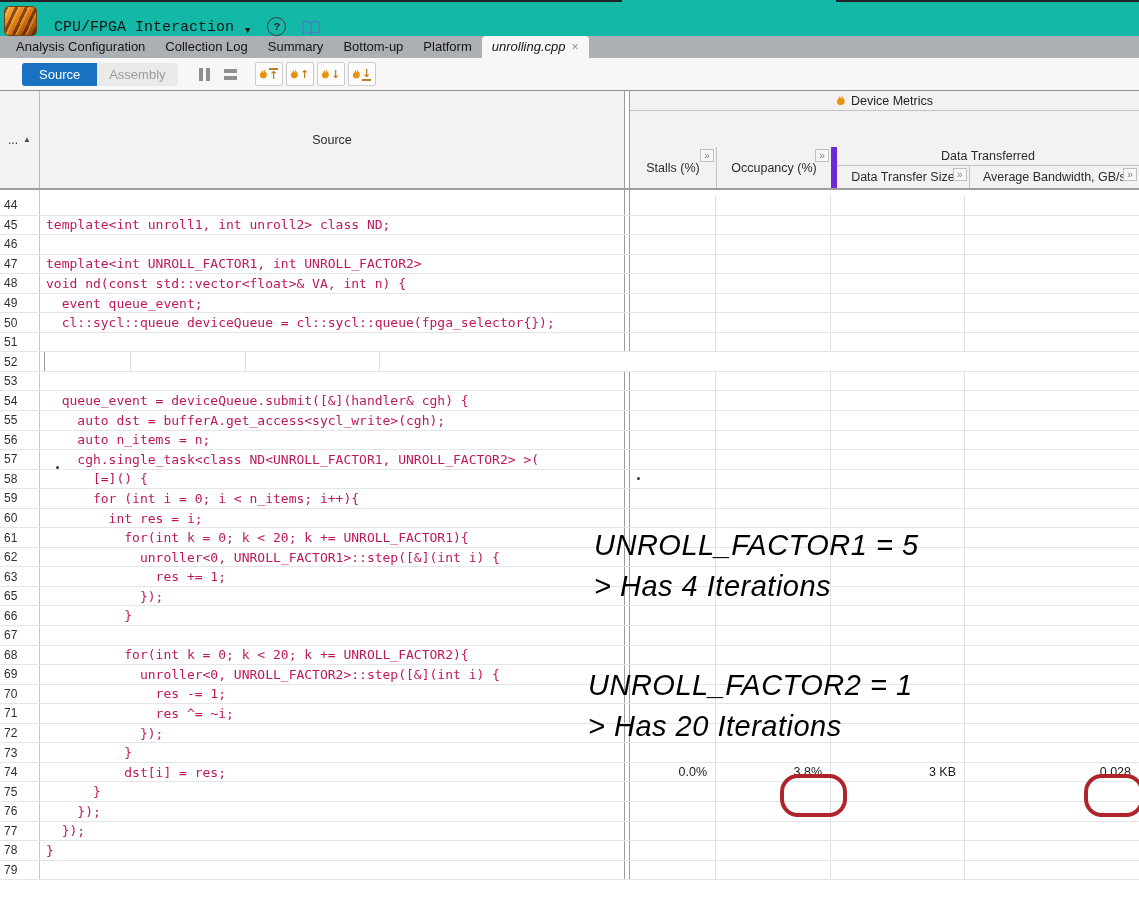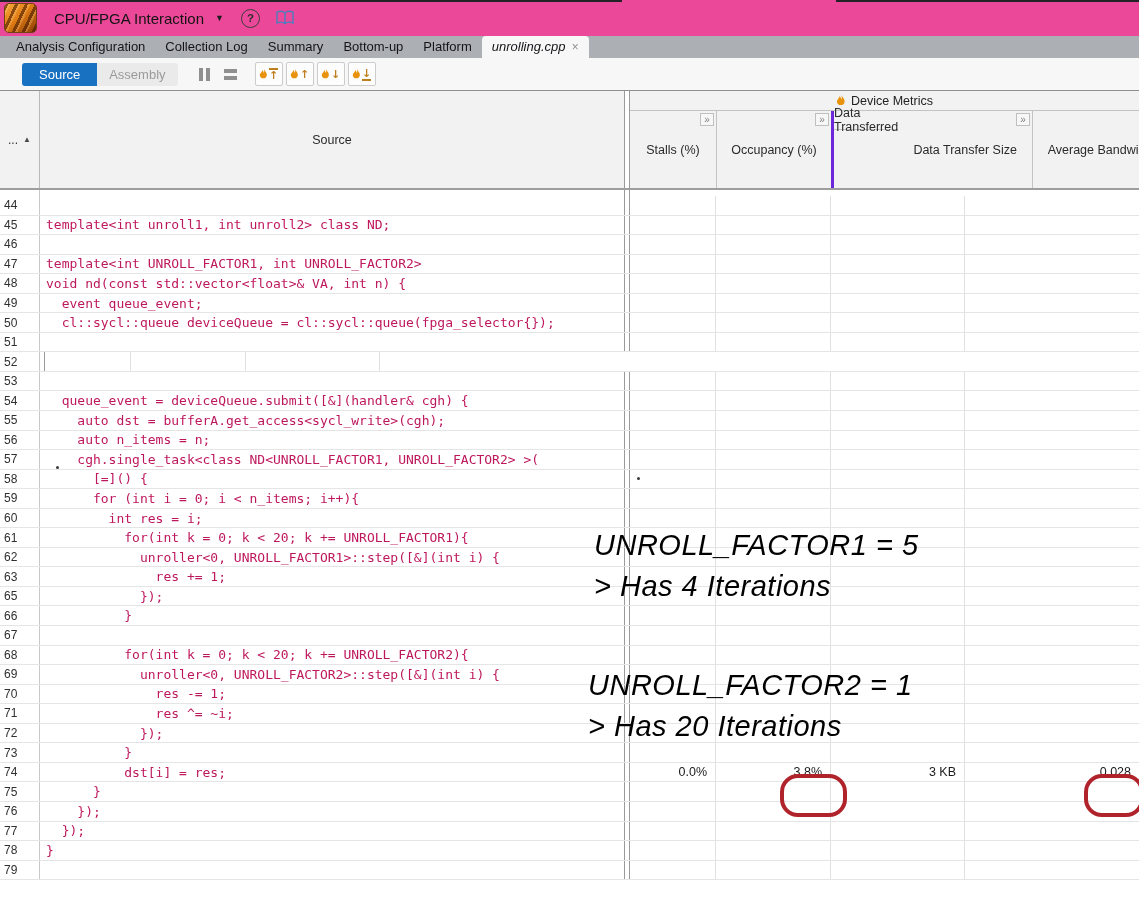--- a/index.html
+++ b/index.html
@@ -4,21 +4,21 @@
 <style>
   html,body{margin:0;padding:0;}
   .app{position:relative;width:1139px;height:900px;background:#fff;overflow:hidden;
        font-family:"Liberation Sans","DejaVu Sans",sans-serif;-webkit-font-smoothing:antialiased;}
 
   
   .top-strip{position:absolute;top:0;height:2px;background:#232327;z-index:5;}
   .strip-l{left:0;width:622px;} .strip-r{left:836px;width:303px;}
 
   
-  .titlebar{height:36px;background:#ec4899;display:flex;align-items:center;}
+  .titlebar{height:36px;background:#14b8a6;display:flex;align-items:flex-end;font-family:Liberation Mono, monospace;}
   .logo{width:33px;height:30px;margin-left:4px;border-radius:5px;position:relative;overflow:hidden;
         background:linear-gradient(140deg,#f7a93c 0%,#e07c14 45%,#8a3c05 100%);border:1px solid #6e430f;box-sizing:border-box;}
   .logo::after{content:"";position:absolute;inset:0;
         background:repeating-linear-gradient(115deg,rgba(60,20,0,.55) 0 3px,rgba(255,205,130,.30) 3px 5px,transparent 5px 9px);}
   .title{margin-left:17px;font-size:15px;color:#141414;}
   .caret{margin-left:11px;font-size:9px;color:#1d1d1d;}
   .help{margin-left:17px;width:17px;height:17px;border:1.5px solid #3c3c3c;border-radius:50%;
         display:flex;align-items:center;justify-content:center;font-size:11.5px;font-weight:bold;color:#2d2d2d;box-sizing:content-box;}
   .book{margin-left:15px;display:flex;align-items:center;}
 
@@ -45,27 +45,27 @@
 
   
   .grid-header{display:flex;height:100px;background:#f2f2f2;border-top:1px solid #8f8f8f;
                border-bottom:2px solid #9e9e9e;box-sizing:border-box;}
   .h-line{width:40px;border-right:1px solid #b9b9b9;display:flex;align-items:center;justify-content:center;gap:5px;
           font-size:12px;color:#333;box-sizing:border-box;}
   .sort{font-size:8px;color:#4a4a4a;}
   .h-src{width:585px;border-right:1px solid #9a9a9a;display:flex;align-items:center;justify-content:center;
          font-size:12.5px;color:#2b2b2b;box-sizing:border-box;}
   .h-sep{width:5px;border-right:1px solid #9a9a9a;background:#fff;box-sizing:border-box;}
-  .h-metrics{width:509px;display:flex;flex-direction:column;}
+  .h-metrics{width:509px;display:flex;flex-direction:column;gap:36px;}
   .dm-band{height:20px;border-bottom:1px solid #c3c3c3;display:flex;align-items:center;justify-content:center;gap:5px;
            font-size:12.5px;color:#222;box-sizing:border-box;}
   .dm-cols{flex:1;display:flex;}
   .mh{position:relative;display:flex;align-items:center;justify-content:center;font-size:12.5px;color:#2b2b2b;box-sizing:border-box;}
   .mh0{width:86px;} .mh1{width:115px;border-left:1px solid #c3c3c3;}
-  .dt-group{width:308px;border-left:3px solid #6d28d9;display:flex;flex-direction:row;box-sizing:border-box;}
+  .dt-group{width:308px;border-left:6px solid #6d28d9;display:flex;flex-direction:column;box-sizing:border-box;}
   .dt-band{height:19px;border-bottom:1px solid #c3c3c3;display:flex;align-items:center;justify-content:center;
            font-size:12.5px;color:#2b2b2b;box-sizing:border-box;}
   .dt-cols{flex:1;display:flex;}
   .mh2{width:134px;} .mh3{width:173px;border-left:1px solid #c3c3c3;}
   .expand{position:absolute;top:2px;right:2px;width:14px;height:13px;font-size:10px;line-height:10px;color:#808080;
           background:#f7f7f7;border:1px solid #bfbfbf;padding:0;text-align:center;}
 
   
   .grid-spacer{display:flex;height:6px;}
   .gs-line{width:40px;border-right:1px solid #c9c9c9;box-sizing:border-box;}

